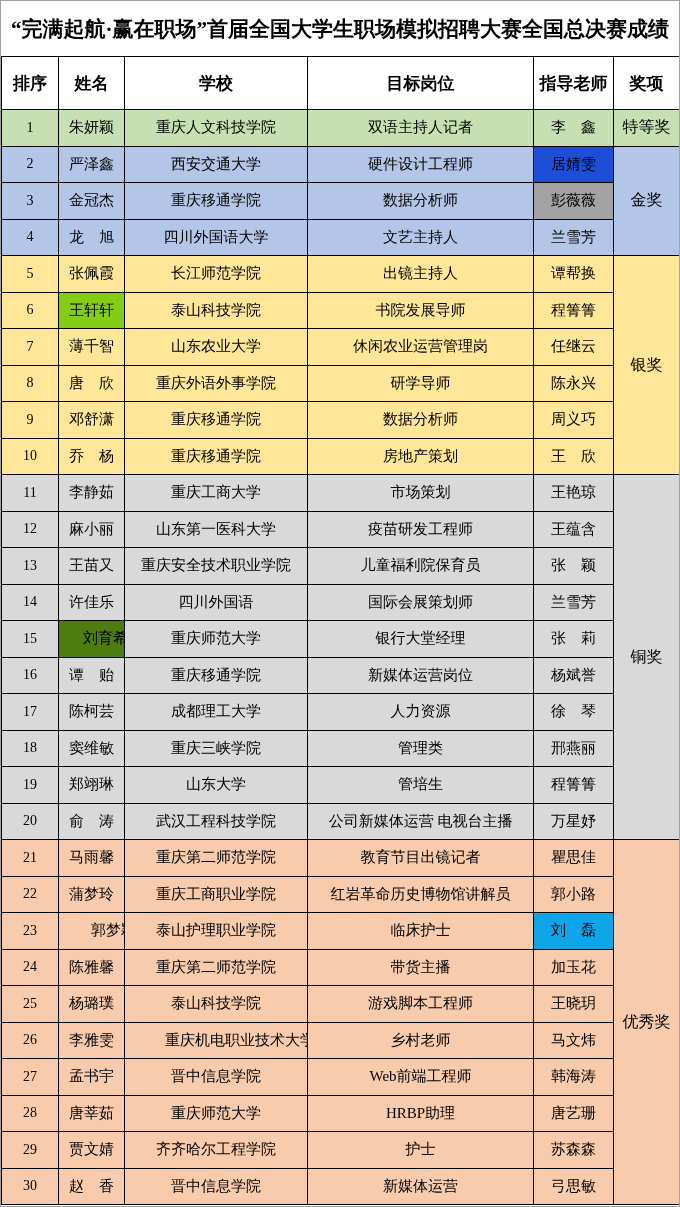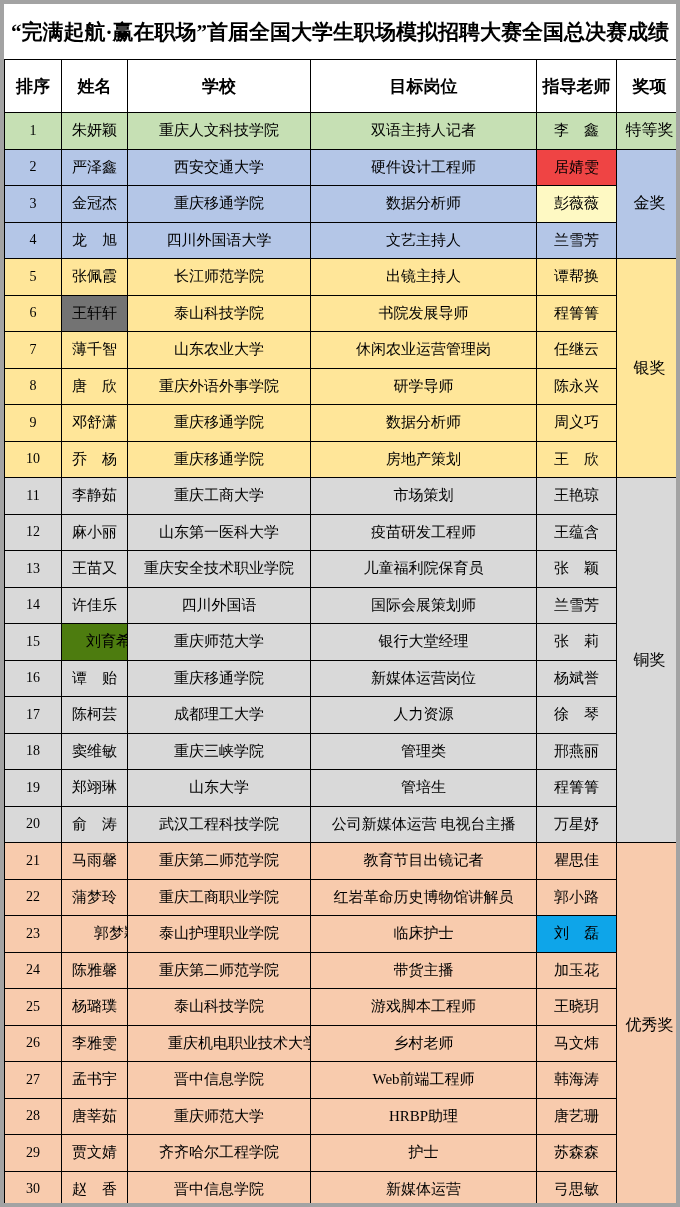--- a/index.html
+++ b/index.html
@@ -1,19 +1,19 @@
 <!DOCTYPE html>
 <html><head>
 <meta charset="utf-8">
 <style>
   html,body{margin:0;padding:0;background:#ffffff;}
   body{width:680px;font-family:"Liberation Serif","DejaVu Serif",serif;color:#000;}
   .sheet{
     width:680px;height:1207px;box-sizing:border-box;
-    border:4px solid #a3a3a3;background:#fff;overflow:hidden;
+    border:1px solid #a3a3a3;background:#fff;overflow:hidden;
   }
   .title{
     height:55px;display:flex;align-items:center;justify-content:center;
     font-weight:bold;font-size:21px;white-space:nowrap;
   }
   table{border-collapse:collapse;width:100%;table-layout:fixed;}
   th,td{
     border:1px solid #000;text-align:center;vertical-align:middle;
     padding:0 2px;overflow:hidden;white-space:nowrap;
   }
@@ -54,48 +54,48 @@
           <td style="background: rgb(198, 224, 180);">重庆人文科技学院</td>
           <td style="background: rgb(198, 224, 180);">双语主持人记者</td>
           <td style="background: rgb(198, 224, 180);">李　鑫</td>
           <td class="award" rowspan="1" style="background: rgb(198, 224, 180);">特等奖</td>
         </tr>
         <tr>
           <td class="rank" style="background: rgb(180, 198, 231);">2</td>
           <td style="background: rgb(180, 198, 231);">严泽鑫</td>
           <td style="background: rgb(180, 198, 231);">西安交通大学</td>
           <td style="background: rgb(180, 198, 231);">硬件设计工程师</td>
-          <td style="background: #ef4444; margin-top: 29px;">居婧雯</td>
+          <td style="background: #1d4ed8; margin-top: 29px;">居婧雯</td>
           <td class="award" rowspan="3" style="background: rgb(180, 198, 231);">金奖</td>
         </tr>
         <tr>
           <td class="rank" style="background: rgb(180, 198, 231);">3</td>
           <td style="background: rgb(180, 198, 231);">金冠杰</td>
           <td style="background: rgb(180, 198, 231);">重庆移通学院</td>
           <td style="background: rgb(180, 198, 231);">数据分析师</td>
-          <td style="background: #fef9c3;">彭薇薇</td>
+          <td style="background: #a3a3a3;">彭薇薇</td>
         </tr>
         <tr>
           <td class="rank" style="background: rgb(180, 198, 231);">4</td>
           <td style="background: rgb(180, 198, 231);">龙　旭</td>
           <td style="background: rgb(180, 198, 231);">四川外国语大学</td>
           <td style="background: rgb(180, 198, 231);">文艺主持人</td>
           <td style="background: rgb(180, 198, 231);">兰雪芳</td>
         </tr>
         <tr>
           <td class="rank" style="background: rgb(255, 230, 153);">5</td>
           <td style="background: rgb(255, 230, 153);">张佩霞</td>
           <td style="background: rgb(255, 230, 153);">长江师范学院</td>
           <td style="background: rgb(255, 230, 153);">出镜主持人</td>
           <td style="background: rgb(255, 230, 153);">谭帮换</td>
           <td class="award" rowspan="6" style="background: rgb(255, 230, 153);">银奖</td>
         </tr>
         <tr>
           <td class="rank" style="background: rgb(255, 230, 153);">6</td>
-          <td style="background: #737373;">王轩轩</td>
+          <td style="background: #84cc16;">王轩轩</td>
           <td style="background: rgb(255, 230, 153);">泰山科技学院</td>
           <td style="background: rgb(255, 230, 153);">书院发展导师</td>
           <td style="background: rgb(255, 230, 153);">程箐箐</td>
         </tr>
         <tr>
           <td class="rank" style="background: rgb(255, 230, 153);">7</td>
           <td style="background: rgb(255, 230, 153);">薄千智</td>
           <td style="background: rgb(255, 230, 153);">山东农业大学</td>
           <td style="background: rgb(255, 230, 153);">休闲农业运营管理岗</td>
           <td style="background: rgb(255, 230, 153);">任继云</td>

